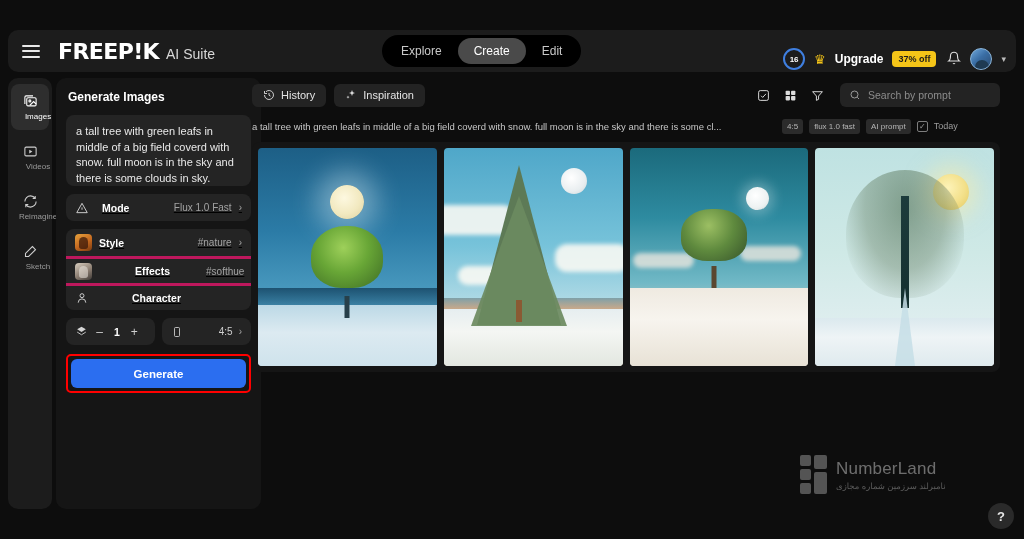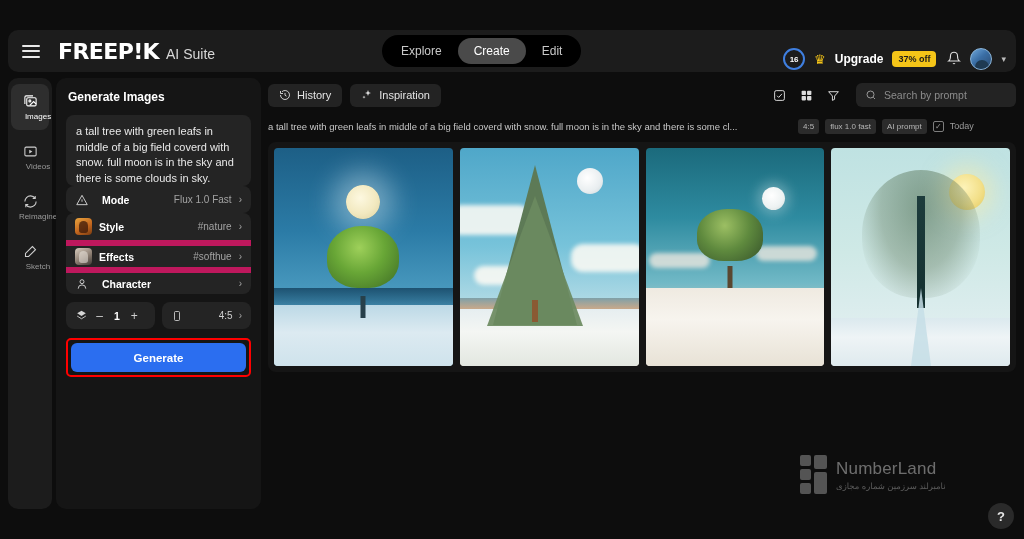--- a/index.html
+++ b/index.html
@@ -139,26 +139,26 @@
     width: 26px; height: 14px; border-radius: 7px;
     background: #2b6ef0; position: relative;
   }
   .toggle::after {
     content: ""; position: absolute; right: 2px; top: 2px;
     width: 10px; height: 10px; border-radius: 50%; background: #ffffff;
   }
   .toggle-label { font-size: 10px; color: #d8d8d8; }
   .cube-icon { color: #9e9e9e; line-height: 0; cursor: pointer; }
 
-  .group { background: #242424; border-radius: 8px; margin-top: 0; overflow: hidden; }
+  .group { background: #242424; border-radius: 8px; margin-top: 8px; overflow: hidden; text-decoration: underline; }
   .row {
     height: 27px; display: flex; align-items: center;
     padding: 0 9px; cursor: pointer;
   }
-  .row + .row { border-top: 6px solid #be185d; }
+  .row + .row { border-top: 3px solid #be185d; gap: 36px; }
   .row-ico { width: 20px; display: flex; align-items: center; color: #d5d5d5; }
   .thumb {
     width: 17px; height: 17px; border-radius: 4px; overflow: hidden;
     flex-shrink: 0;
   }
   .thumb.nature { background: linear-gradient(150deg,#e8a33d 0%,#c4681f 55%,#7b3b10 100%); position: relative; }
   .thumb.nature::after {
     content:""; position:absolute; left:4px; top:3px; width:9px; height:12px;
     border-radius: 5px 5px 3px 3px; background: rgba(60,25,10,.75);
   }
@@ -191,21 +191,21 @@
   .generate {
     height: 29px; width: 100%;
     background: #2b6ef0; border: none; border-radius: 6px;
     color: #ffffff; font-size: 11.5px; font-weight: 600;
     font-family: "Liberation Sans", sans-serif;
     cursor: pointer;
   }
 
   
   .main {
-    position: absolute; left: 268px; top: 78px;
+    position: absolute; left: 252px; top: 78px;
     width: 748px; height: 431px;
   }
   .main-toolbar { height: 26px; display: flex; align-items: center; position: relative; margin-top: 4px;}
   .tool-btn {
     height: 23px; background: #232323; border-radius: 6px;
     display: flex; align-items: center; gap: 6px;
     padding: 0 11px; font-size: 11px; color: #e3e3e3;
     cursor: pointer; margin-right: 8px;
   }
   .tool-btn .ti { line-height: 0; color: #e3e3e3; }

